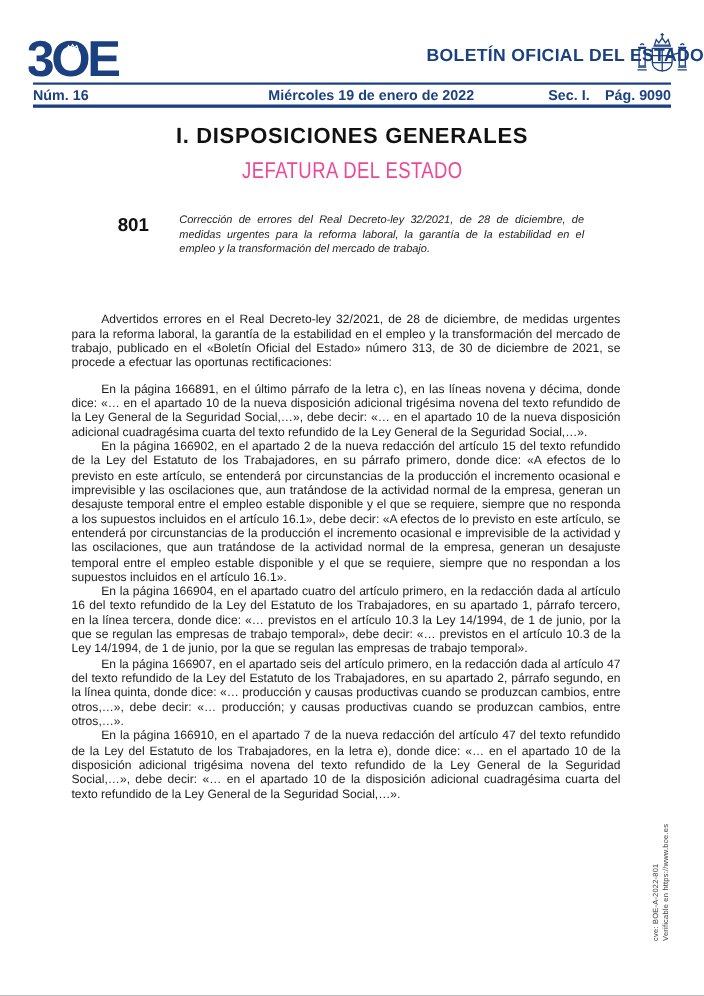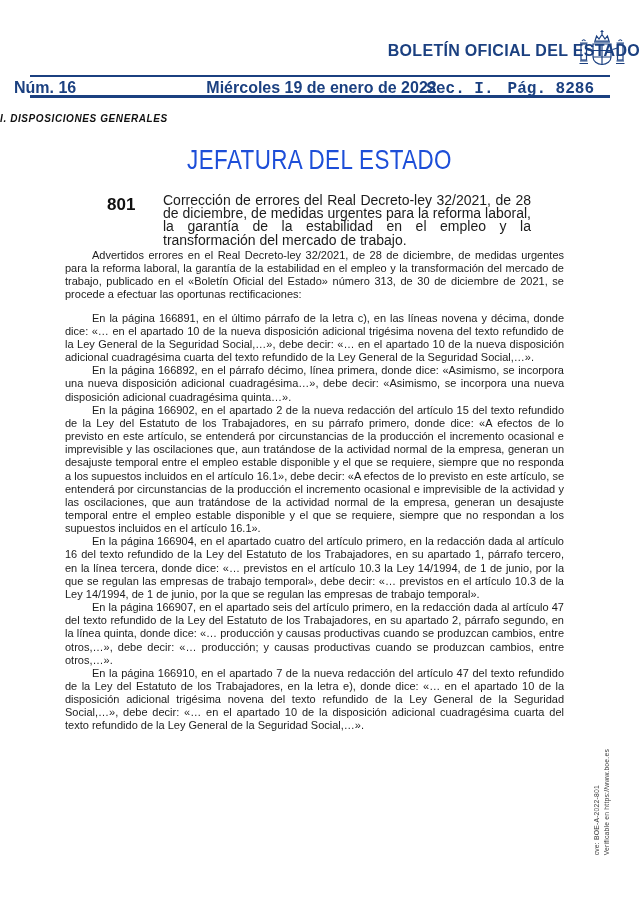--- a/index.html
+++ b/index.html
@@ -18,70 +18,81 @@
   .mast-title {
     position:absolute; left:0; right:0; top:42px;
     text-align:right;
     font-size:16px; font-weight:bold; letter-spacing:.3px;
     color:#1b4080;
   }
   .rule { position:absolute; left:30px; width:580px; background:#1b4080; }
   .rule-thin  { top:75px; height:1.5px; }
   .rule-thick { top:95px; height:2.5px; }
   .hdr-row {
-    position:absolute; left:14px; top:79px; width:580px; height:14px;
-    font-size:16px; font-weight:bold; color:#1b4080;
+    position:absolute; left:30px; top:79px; width:580px; height:14px;
+    font-size:13px; font-weight:bold; color:#1b4080;
   }
   .hdr-left   { position:absolute; left:0; top:0; }
   .hdr-center { position:absolute; left:0; right:0; top:0; text-align:center;padding-left:35px; }
   .hdr-right  { position:absolute; right:0; top:0; }
-  .hdr-right span { margin-left:14px;font-family:Liberation Mono, monospace; }
+  .hdr-right span { margin-left:14px; }
   
   .h-section {
     position:absolute; left:0; right:0; top:113px;
-    font-size:10px; font-weight:bold;
-    letter-spacing:.6px; color:#111;font-style:italic;
+    text-align:center; font-size:20px; font-weight:bold;
+    letter-spacing:.6px; color:#111;
   }
   .h-dept {
     position:absolute; left:0; right:0; top:144px;
-    text-align:center; font-size:28px; font-weight:normal; color:#1d4ed8;
+    text-align:center; font-size:21px; font-weight:normal; color:#ec4899;
   }
   .h-dept > span { display:inline-block; transform:scaleX(.8); transform-origin:center; letter-spacing:.5px; }
   
   .item-number {
     position:absolute; left:107px; top:195px;
     font-size:17px; font-weight:bold; color:#111;
   }
   .item-summary {
     position:absolute; left:163px; top:194px; width:368px;
-    font-size:14px; line-height:13.2px;
-    text-align:justify; color:#1c1c1c;
+    font-size:10px; line-height:13.2px;
+    font-style:italic; text-align:justify; color:#1c1c1c;
   }
   
   .body-text {
     position:absolute; left:65px; top:249px; width:499px;
     font-size:11px; line-height:13.15px;
     text-align:justify; color:#1c1c1c;
   }
   .body-text p { margin:0; text-indent:27px; }
-  .body-text p.lead { margin-bottom:10px; }
+  .body-text p.lead { margin-bottom:10px;margin-top:36px; }
   
   .cve-block {
     position:absolute; left:592px; bottom:50px;
     writing-mode:vertical-rl; transform:rotate(180deg);
     font-size:6.8px; line-height:9.5px; letter-spacing:.2px;
     color:#3c3c3c; white-space:nowrap;
   }
   .cve-block div { display:block; }
 </style>
 </head>
 <body>
 
 <div class="page">
 
+  <div class="logo">
+    <svg width="100" height="46" viewBox="0 0 100 46">
+      <text x="-2" y="39" font-family="'Liberation Sans','DejaVu Sans',sans-serif" font-size="46" font-weight="bold" letter-spacing="-3" fill="#1b4080">3OE</text>
+      <g stroke="#ffffff" stroke-width="1.1" fill="none">
+        <path d="M33.5 17.5 h11 v7 a5.5 5 0 0 1 -11 0 z"></path>
+        <path d="M39 17.5 v11.5"></path>
+        <path d="M33.5 21.5 h11"></path>
+        <path d="M35 14.5 l1.3-3 1.8 2 1.9-3 1.9 3 1.8-2 1.3 3 z"></path>
+      </g>
+    </svg>
+  </div>
 
   <div class="mast-title">BOLETÍN OFICIAL DEL ESTADO</div>
 
   <div class="coat">
     <svg width="50" height="46" viewBox="0 0 50 46">
       <g fill="none" stroke="#1b4080" stroke-width="1.2">
         <path d="M25 1 v4 M23.5 2.5 h3"></path>
         <path d="M18 12 l1.6-5 2.4 3 3-4.5 3 4.5 2.4-3 1.6 5 z"></path>
         <path d="M17 13 h16"></path>
         <path d="M16 15 h18 v13 a9 7.5 0 0 1 -18 0 z"></path>
@@ -96,37 +107,36 @@
         <path d="M9.5 19 l5 1.5 M40.5 19 l-5 1.5"></path>
       </g>
     </svg>
   </div>
 
   <div class="rule rule-thin"></div>
 
   <div class="hdr-row">
     <span class="hdr-left">Núm. 16</span>
     <span class="hdr-center">Miércoles 19 de enero de 2022</span>
-    <span class="hdr-right"><span>Sec. I.</span><span>Pág. 8286</span></span>
+    <span class="hdr-right"><span>Sec. I.</span><span>Pág. 9090</span></span>
   </div>
 
   <div class="rule rule-thick"></div>
 
   <div class="h-section">I. DISPOSICIONES GENERALES</div>
   <div class="h-dept">
     <span>JEFATURA DEL ESTADO</span>
   </div>
 
   <div class="item-number">801</div>
   <div class="item-summary">Corrección de errores del Real Decreto-ley 32/2021, de 28 de diciembre, de medidas urgentes para la reforma laboral, la garantía de la estabilidad en el empleo y la transformación del mercado de trabajo.</div>
 
   <div class="body-text">
     <p class="lead">Advertidos errores en el Real Decreto-ley 32/2021, de 28 de diciembre, de medidas urgentes para la reforma laboral, la garantía de la estabilidad en el empleo y la transformación del mercado de trabajo, publicado en el «Boletín Oficial del Estado» número 313, de 30 de diciembre de 2021, se procede a efectuar las oportunas rectificaciones:</p>
     <p>En la página 166891, en el último párrafo de la letra c), en las líneas novena y décima, donde dice: «… en el apartado 10 de la nueva disposición adicional trigésima novena del texto refundido de la Ley General de la Seguridad Social,…», debe decir: «… en el apartado 10 de la nueva disposición adicional cuadragésima cuarta del texto refundido de la Ley General de la Seguridad Social,…».</p>
-    <p>En la página 166892, en el párrafo décimo, línea primera, donde dice: «Asimismo, se incorpora una nueva disposición adicional cuadragésima…», debe decir: «Asimismo, se incorpora una nueva disposición adicional cuadragésima quinta…».</p>
     <p>En la página 166902, en el apartado 2 de la nueva redacción del artículo 15 del texto refundido de la Ley del Estatuto de los Trabajadores, en su párrafo primero, donde dice: «A efectos de lo previsto en este artículo, se entenderá por circunstancias de la producción el incremento ocasional e imprevisible y las oscilaciones que, aun tratándose de la actividad normal de la empresa, generan un desajuste temporal entre el empleo estable disponible y el que se requiere, siempre que no responda a los supuestos incluidos en el artículo 16.1», debe decir: «A efectos de lo previsto en este artículo, se entenderá por circunstancias de la producción el incremento ocasional e imprevisible de la actividad y las oscilaciones, que aun tratándose de la actividad normal de la empresa, generan un desajuste temporal entre el empleo estable disponible y el que se requiere, siempre que no respondan a los supuestos incluidos en el artículo 16.1».</p>
     <p>En la página 166904, en el apartado cuatro del artículo primero, en la redacción dada al artículo 16 del texto refundido de la Ley del Estatuto de los Trabajadores, en su apartado 1, párrafo tercero, en la línea tercera, donde dice: «… previstos en el artículo 10.3 la Ley 14/1994, de 1 de junio, por la que se regulan las empresas de trabajo temporal», debe decir: «… previstos en el artículo 10.3 de la Ley 14/1994, de 1 de junio, por la que se regulan las empresas de trabajo temporal».</p>
     <p>En la página 166907, en el apartado seis del artículo primero, en la redacción dada al artículo 47 del texto refundido de la Ley del Estatuto de los Trabajadores, en su apartado 2, párrafo segundo, en la línea quinta, donde dice: «… producción y causas productivas cuando se produzcan cambios, entre otros,…», debe decir: «… producción; y causas productivas cuando se produzcan cambios, entre otros,…».</p>
     <p>En la página 166910, en el apartado 7 de la nueva redacción del artículo 47 del texto refundido de la Ley del Estatuto de los Trabajadores, en la letra e), donde dice: «… en el apartado 10 de la disposición adicional trigésima novena del texto refundido de la Ley General de la Seguridad Social,…», debe decir: «… en el apartado 10 de la disposición adicional cuadragésima cuarta del texto refundido de la Ley General de la Seguridad Social,…».</p>
   </div>
 
   <div class="cve-block">
     <div>cve: BOE-A-2022-801</div>
     <div>Verificable en https://www.boe.es</div>
   </div>

